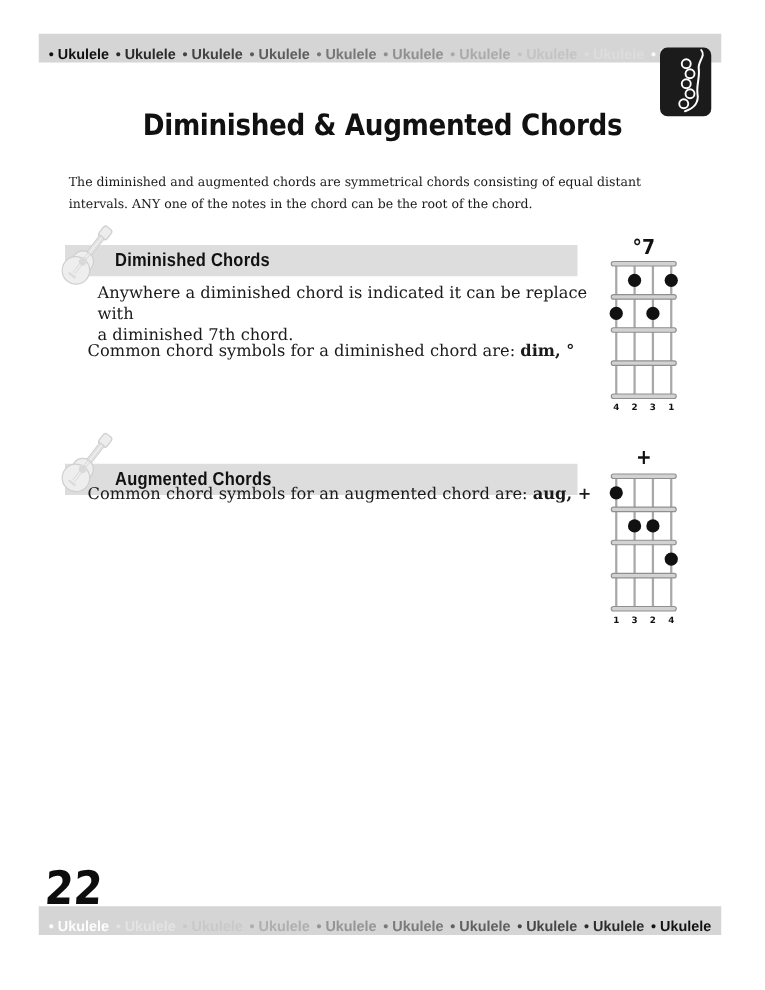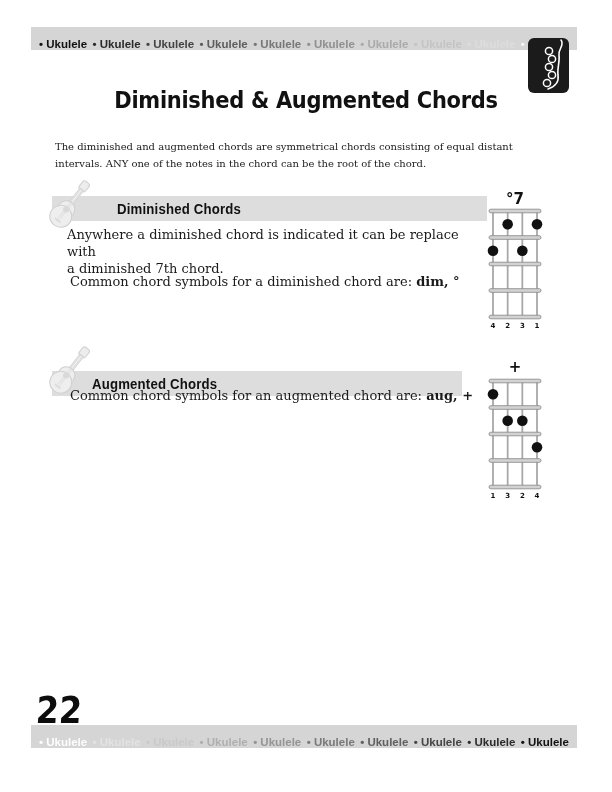--- a/index.html
+++ b/index.html
@@ -42,21 +42,21 @@
   }
   .sec-bar .sec-heading{
     margin-left:40px;
     font-family:"Liberation Sans", sans-serif;font-weight:bold;font-size:15px;
     transform:scaleX(0.88);transform-origin:left center;color:#111;
     letter-spacing:0.2px;
   }
   .uke-decor{position:absolute;z-index:2;}
   
   .sec-body{
-    position:absolute;left:67px;width:420px;
+    position:absolute;left:78px;width:420px;
     font-size:13px;line-height:17px;
   }
   .symbols-line{
     position:absolute;left:70px;width:440px;font-size:13px;
   }
   .symbols-line b{font-weight:bold;}
   
   .diagram-label{
     position:absolute;left:487px;width:56px;text-align:center;
     font-family:"DejaVu Sans", sans-serif;font-weight:bold;font-size:15px;
@@ -111,21 +111,21 @@
       <rect x="-4" y="-2" width="8" height="10" rx="2.5" fill="#ededed" stroke="#cfcfcf" stroke-width="1"></rect>
       <rect x="-2.2" y="7" width="4.4" height="20" fill="#efefef" stroke="#d2d2d2" stroke-width="1"></rect>
       <circle cx="0" cy="32" r="8.5" fill="#eeeeee" stroke="#d0d0d0" stroke-width="1"></circle>
       <circle cx="0" cy="41" r="11" fill="#eeeeee" stroke="#d0d0d0" stroke-width="1"></circle>
       <circle cx="0" cy="32" r="3.2" fill="#dadada"></circle>
       <line x1="-1" y1="6" x2="-1" y2="44" stroke="#d6d6d6" stroke-width="0.7"></line>
       <line x1="1" y1="6" x2="1" y2="44" stroke="#d6d6d6" stroke-width="0.7"></line>
       <rect x="-3.5" y="45" width="7" height="2" fill="#dcdcdc"></rect>
     </g>
   </svg>
-  <div class="sec-bar" style="top:196px;padding-left:25px;">
+  <div class="sec-bar" style="top:196px;">
     <div class="sec-heading">Diminished Chords</div>
   </div>
   <div class="sec-body" style="top:226px;">
     <div>Anywhere a diminished chord is indicated it can be replace with</div>
     <div>a diminished 7th chord.</div>
   </div>
   <div class="symbols-line" style="top:274px;">
     <span>Common chord symbols for a diminished chord are: </span><b>dim, °</b>
   </div>
   <div class="diagram-label" style="top:189px;">°7</div>

